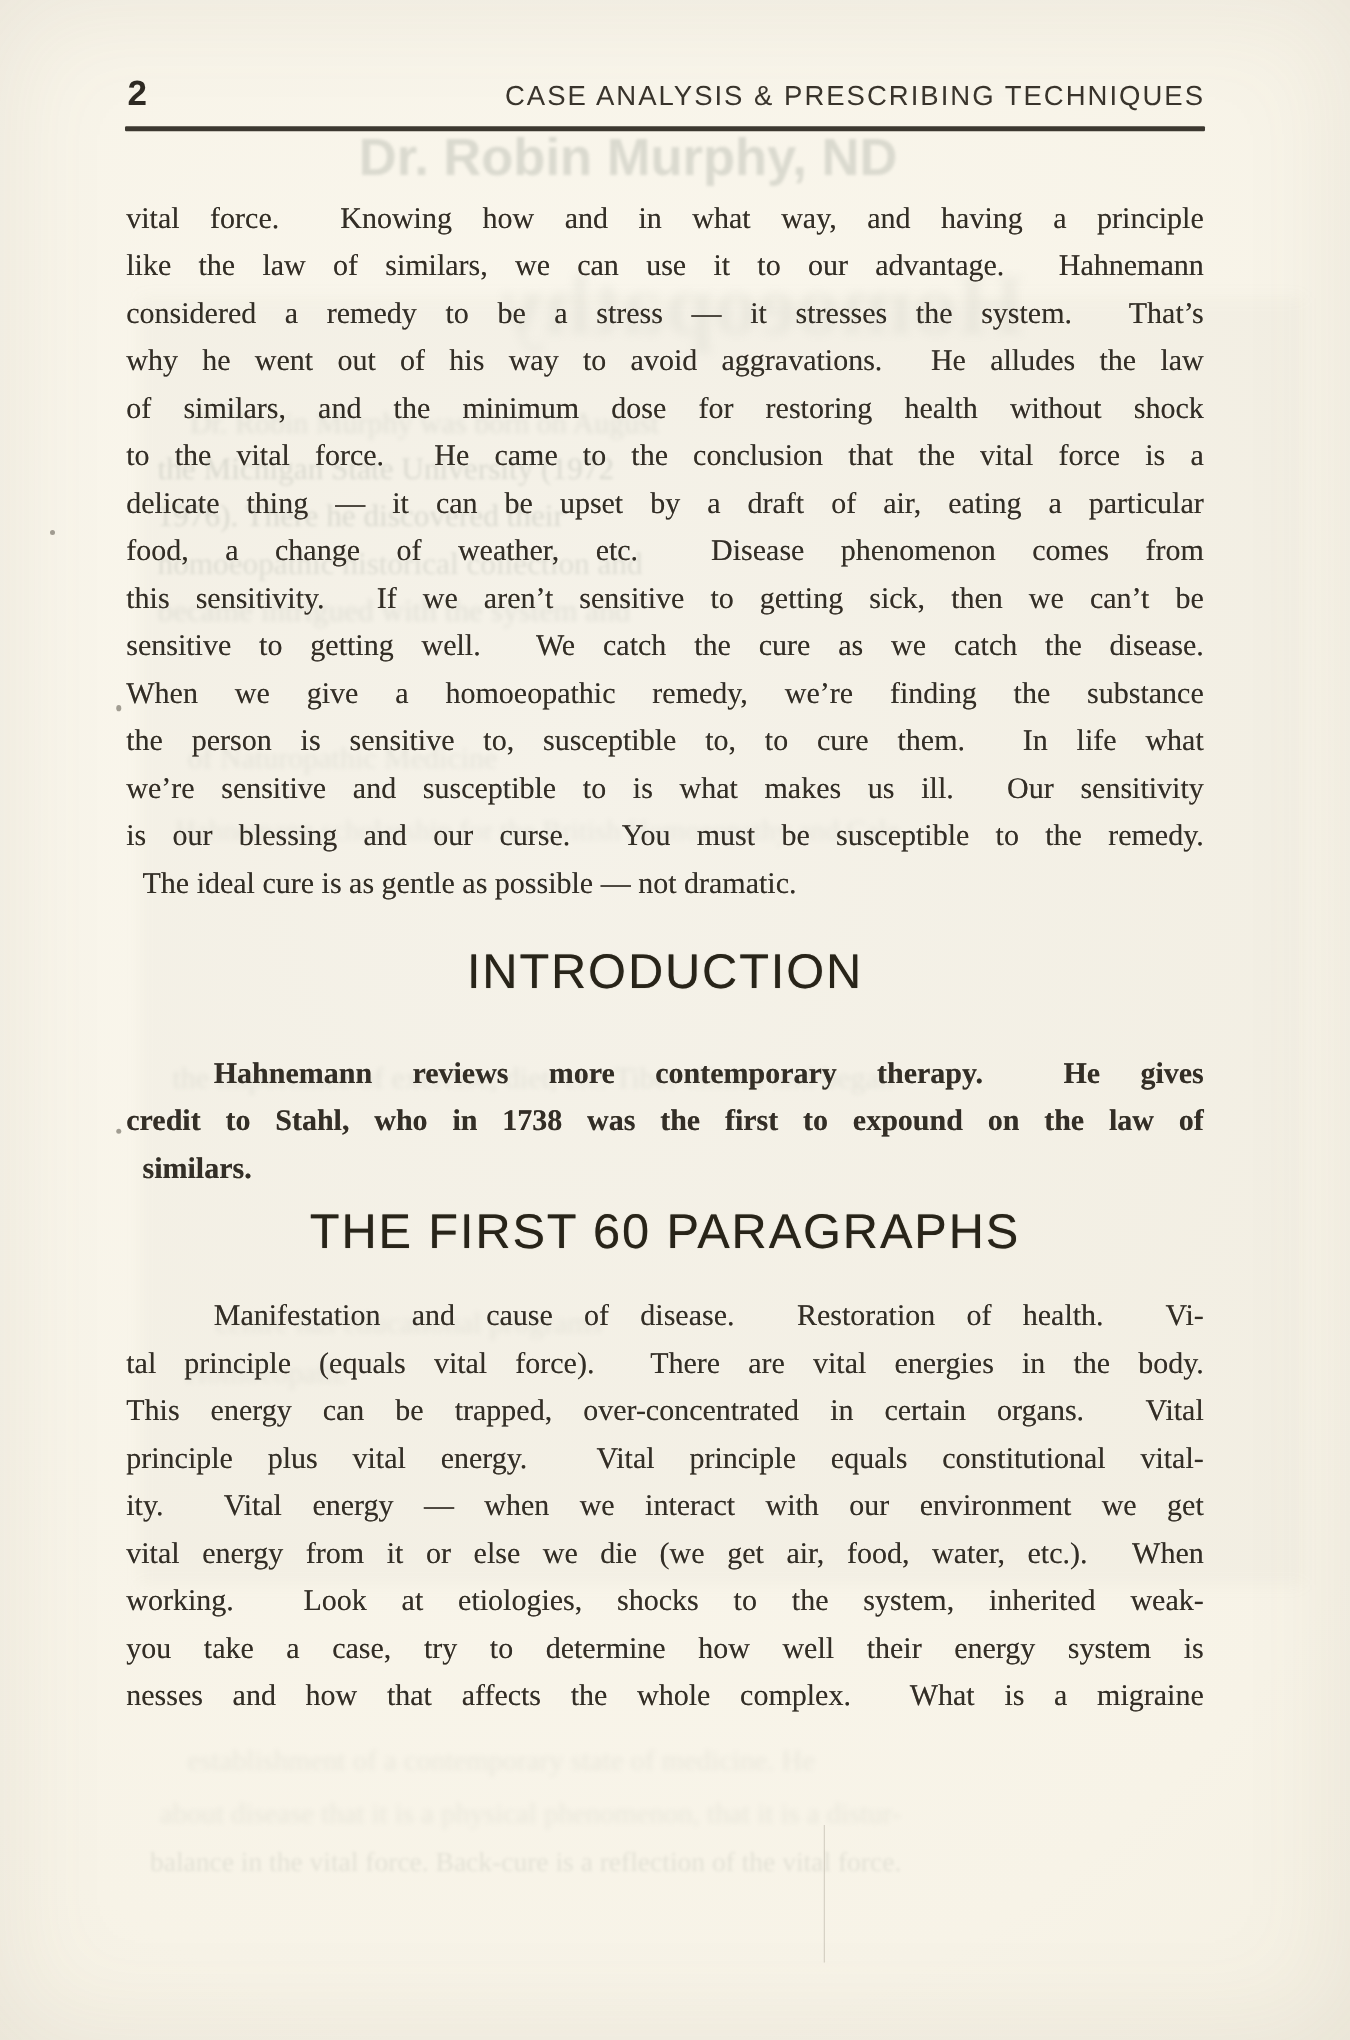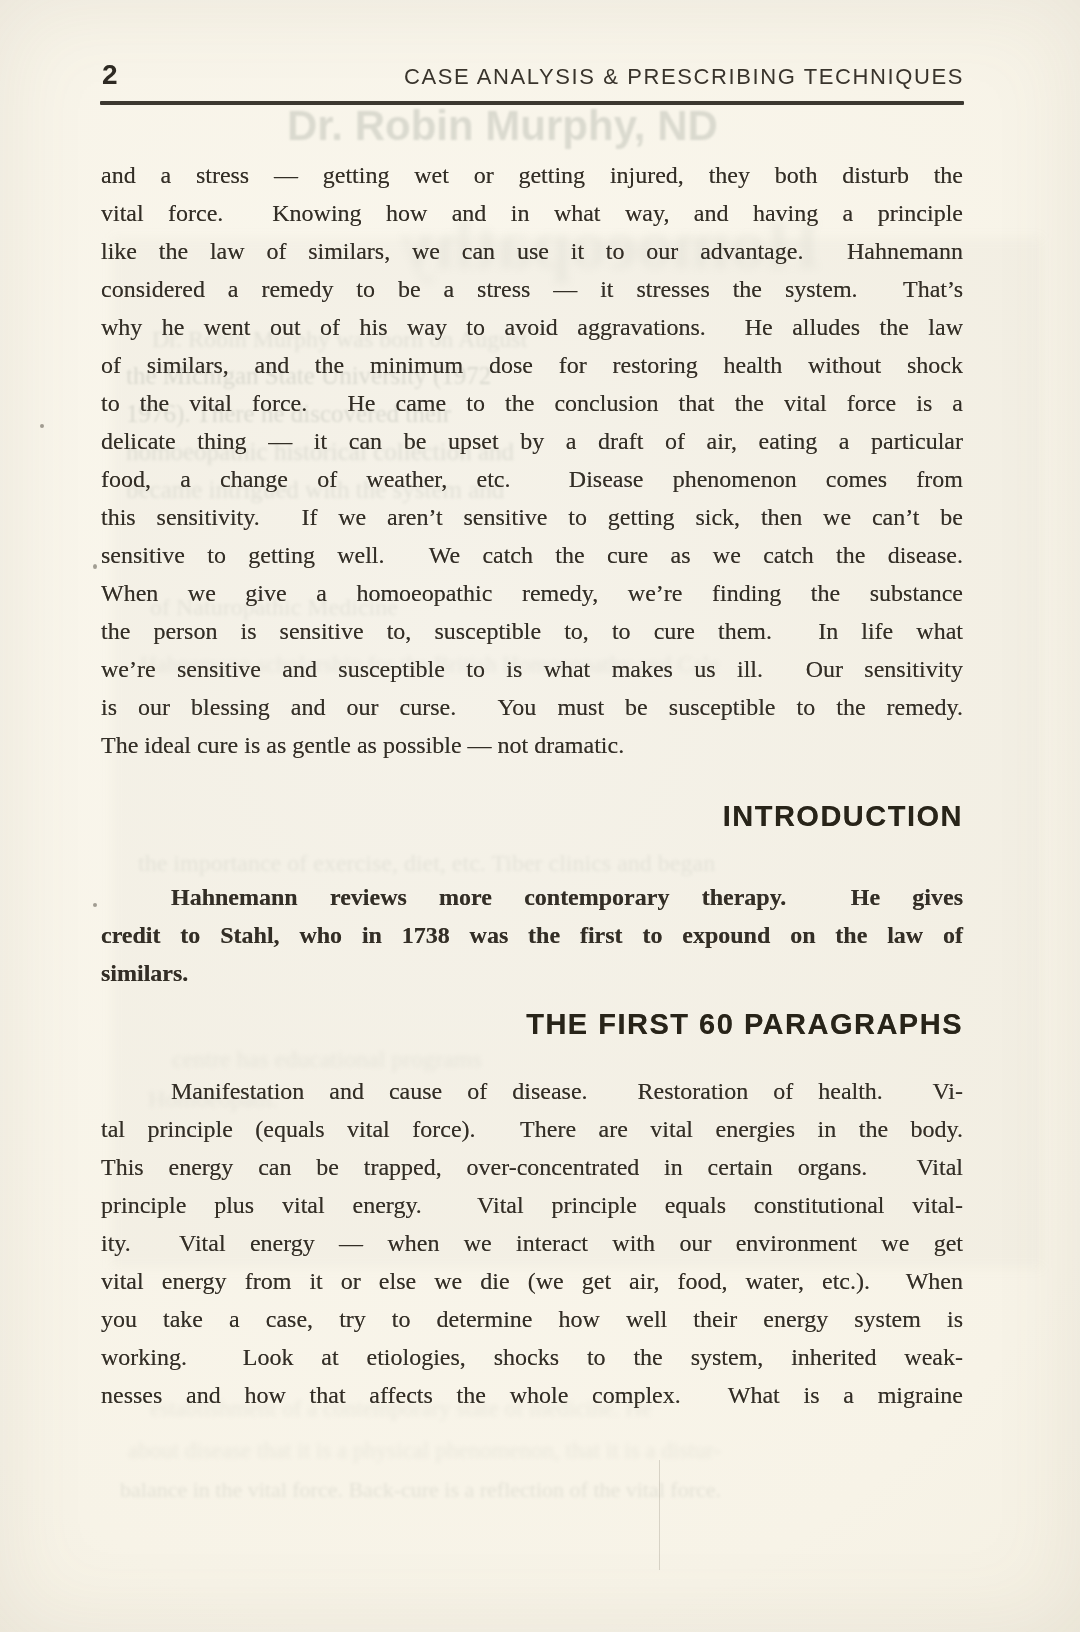--- a/index.html
+++ b/index.html
@@ -82,31 +82,31 @@
   .paragraph { margin: 0; }
   .line {
     font-size: 24px;
     line-height: 38px;
     height: 38px;
     text-align: justify;
     text-align-last: justify;
     color: #332e26;
     text-shadow: 0 0 0.5px rgba(46,40,32,0.55);
   }
-  .line.endline { text-align-last: left; }
+  .line.endline { text-align-last: left; margin-left: 13px; }
   .line.indent { text-indent: 70px; }
 
   .section-heading {
     font-family: "Liberation Sans", sans-serif;
-    font-weight: 700;
-    font-size: 29px;
+    font-weight: 400;
+    font-size: 39px;
     letter-spacing: 1.5px;
     line-height: 32px;
     height: 32px;
-    text-align: right;
+    text-align: center;
     color: #282419;
     text-shadow: 0 0 0.6px rgba(35,30,22,0.6);
   }
   .section-heading.h1 { margin-top: 36px; }
   .p2 { margin-top: 46px; font-weight: bold; }
   .section-heading.h2 { margin-top: 16px; }
   .p3 { margin-top: 32px; }
 
   
   .speck {
@@ -154,21 +154,20 @@
 
     <div class="page-header">
       <span class="page-number">2</span>
       <span class="running-title">CASE ANALYSIS &amp; PRESCRIBING TECHNIQUES</span>
     </div>
     <div class="header-rule"></div>
 
     <div class="body-content">
 
     <div class="paragraph p1">
-          <div class="line">and a stress — getting wet or getting injured, they both disturb the</div>
           <div class="line">vital force.&nbsp; Knowing how and in what way, and having a principle</div>
           <div class="line">like the law of similars, we can use it to our advantage.&nbsp; Hahnemann</div>
           <div class="line">considered a remedy to be a stress — it stresses the system.&nbsp; That’s</div>
           <div class="line">why he went out of his way to avoid aggravations.&nbsp; He alludes the law</div>
           <div class="line">of similars, and the minimum dose for restoring health without shock</div>
           <div class="line">to the vital force.&nbsp; He came to the conclusion that the vital force is a</div>
           <div class="line">delicate thing — it can be upset by a draft of air, eating a particular</div>
           <div class="line">food, a change of weather, etc.&nbsp; Disease phenomenon comes from</div>
           <div class="line">this sensitivity.&nbsp; If we aren’t sensitive to getting sick, then we can’t be</div>
           <div class="line">sensitive to getting well.&nbsp; We catch the cure as we catch the disease.</div>
@@ -185,22 +184,22 @@
           <div class="line endline">similars.</div>
         </div>
         <div class="section-heading h2">THE FIRST 60 PARAGRAPHS</div>
         <div class="paragraph p3">
           <div class="line indent">Manifestation and cause of disease.&nbsp; Restoration of health.&nbsp; Vi-</div>
           <div class="line">tal principle (equals vital force).&nbsp; There are vital energies in the body.</div>
           <div class="line">This energy can be trapped, over-concentrated in certain organs.&nbsp; Vital</div>
           <div class="line">principle plus vital energy.&nbsp; Vital principle equals constitutional vital-</div>
           <div class="line">ity.&nbsp; Vital energy — when we interact with our environment we get</div>
           <div class="line">vital energy from it or else we die (we get air, food, water, etc.).&nbsp; When</div>
+          <div class="line">working.&nbsp; Look at etiologies, shocks to the system, inherited weak-</div>
           <div class="line">you take a case, try to determine how well their energy system is</div>
-          <div class="line">working.&nbsp; Look at etiologies, shocks to the system, inherited weak-</div>
           <div class="line">nesses and how that affects the whole complex.&nbsp; What is a migraine</div>
         </div>
       </div>
 
   </div>
 
   <div class="speck s1"></div>
   <div class="speck s2"></div>
   <div class="speck s3"></div>
   <div class="scratch"></div>

